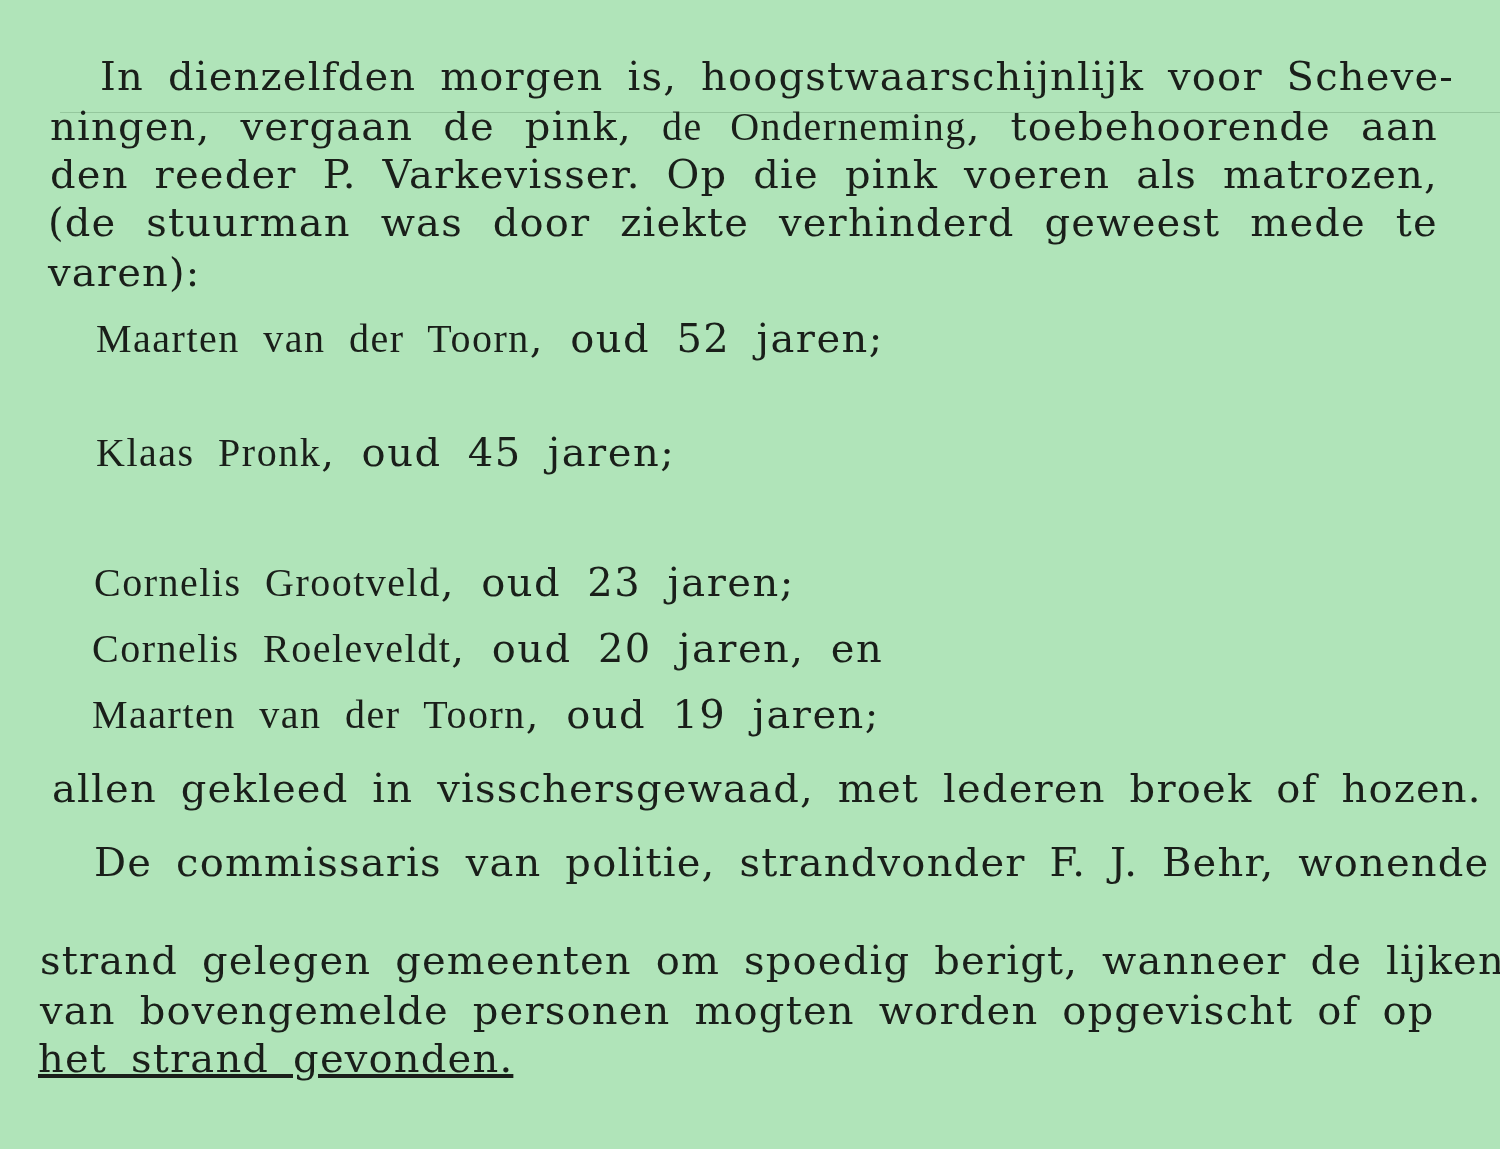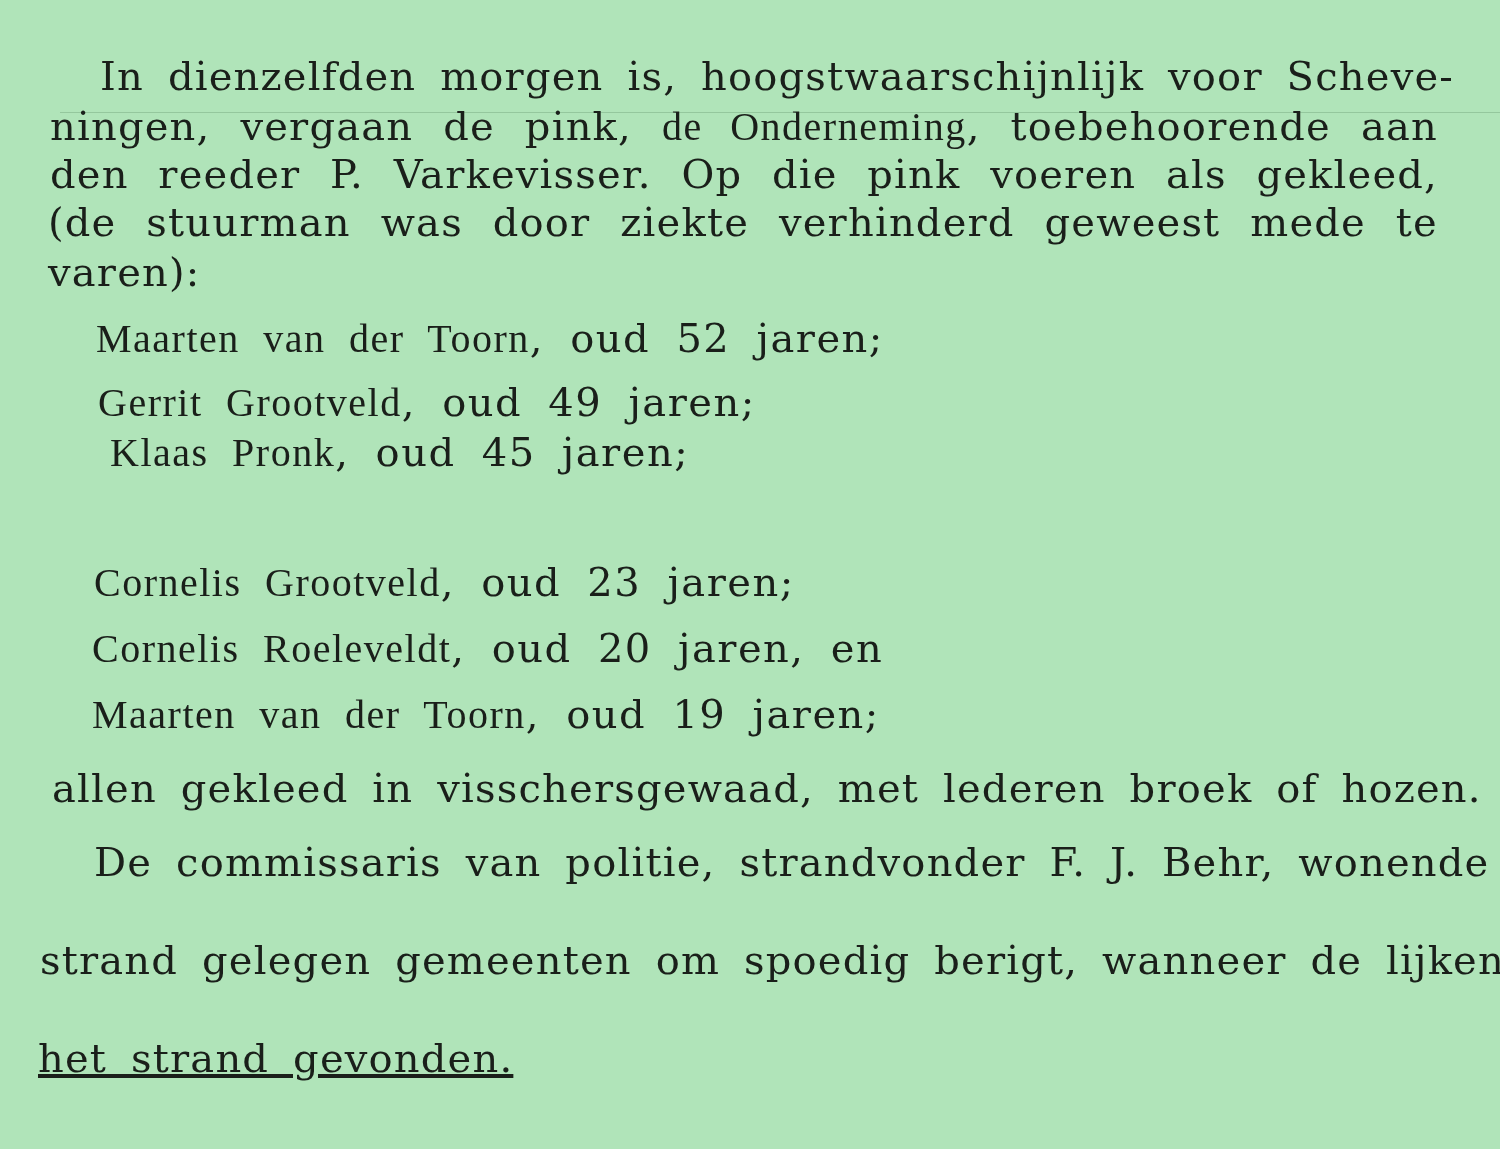--- a/index.html
+++ b/index.html
@@ -32,41 +32,39 @@
 <body>
 
 <div class="page">
   <div class="rule"></div>
 
   <div class="line just" style="left:100px; top:52px; width:1338px;">In dienzelfden morgen is, hoogstwaarschijnlijk voor Scheve-</div>
   <div class="line just" style="left:50px; top:102px; width:1388px;">
     <span>ningen, vergaan de pink,</span>
     <span class="it">de Onderneming</span><span>, toebehoorende aan</span>
   </div>
-  <div class="line just" style="left:50px; top:150px; width:1388px;">den reeder P. Varkevisser. Op die pink voeren als gekleed,</div>
+  <div class="line just" style="left:50px; top:150px; width:1388px;">den reeder P. Varkevisser. Op die pink voeren als matrozen,</div>
   <div class="line just" style="left:48px; top:198px; width:1390px;">(de stuurman was door ziekte verhinderd geweest mede te</div>
   <div class="line" style="left:48px; top:248px;">varen):</div>
 
   <div class="crew" style="left:96px; top:314px;">
     <span class="it">Maarten van der Toorn</span><span>, oud 52 jaren;</span>
   </div>
-  <div class="crew" style="left:98px; top:378px;">
-    <span class="it">Gerrit Grootveld</span><span>, oud 49 jaren;</span>
-  </div>
-  <div class="crew" style="left:96px; top:428px;margin-left:14px;">
+  <div class="crew" style="left:96px; top:428px;">
     <span class="it">Klaas Pronk</span><span>, oud 45 jaren;</span>
   </div>
   <div class="crew" style="left:94px; top:558px;">
     <span class="it">Cornelis Grootveld</span><span>, oud 23 jaren;</span>
   </div>
   <div class="crew" style="left:92px; top:624px;">
     <span class="it">Cornelis Roeleveldt</span><span>, oud 20 jaren, en</span>
   </div>
   <div class="crew" style="left:92px; top:690px;">
     <span class="it">Maarten van der Toorn</span><span>, oud 19 jaren;</span>
   </div>
 
   <div class="line just" style="left:52px; top:764px; width:1378px;">allen gekleed in visschersgewaad, met lederen broek of hozen.</div>
 
   <div class="line just" style="left:94px; top:838px; width:1328px;">De commissaris van politie, strandvonder F. J. Behr, wonende</div>
   <div class="line just" style="left:40px; top:936px; width:1382px;">strand gelegen gemeenten om spoedig berigt, wanneer de lijken</div>
+  <div class="line just" style="left:40px; top:986px; width:1382px;">van bovengemelde personen mogten worden opgevischt of op</div>
   <div class="line" style="left:38px; top:1034px;text-decoration:underline;">het strand gevonden.</div>
 </div>
 
 </body></html>

